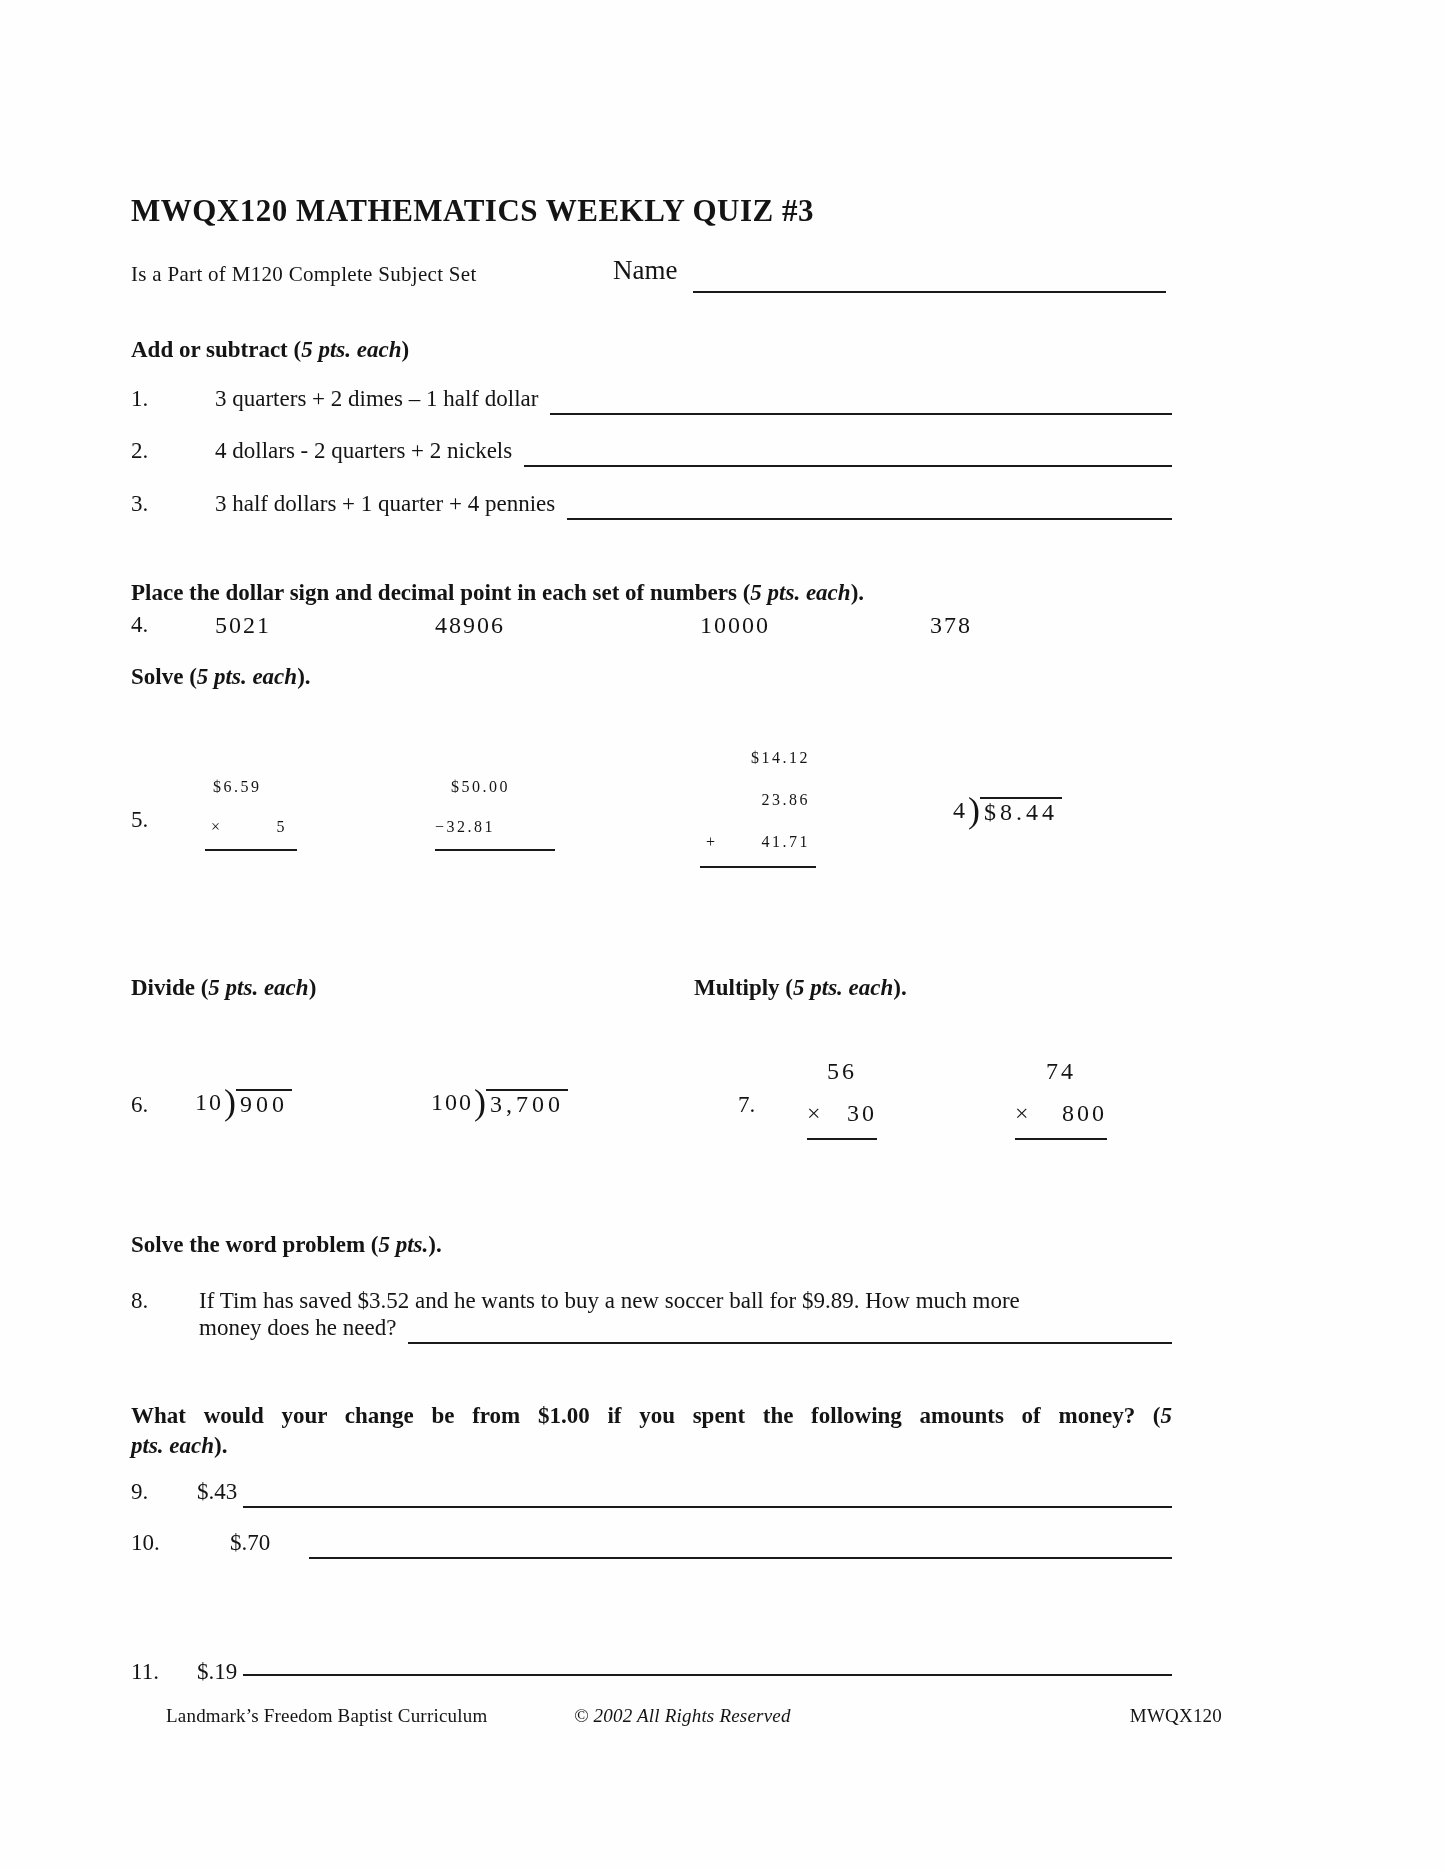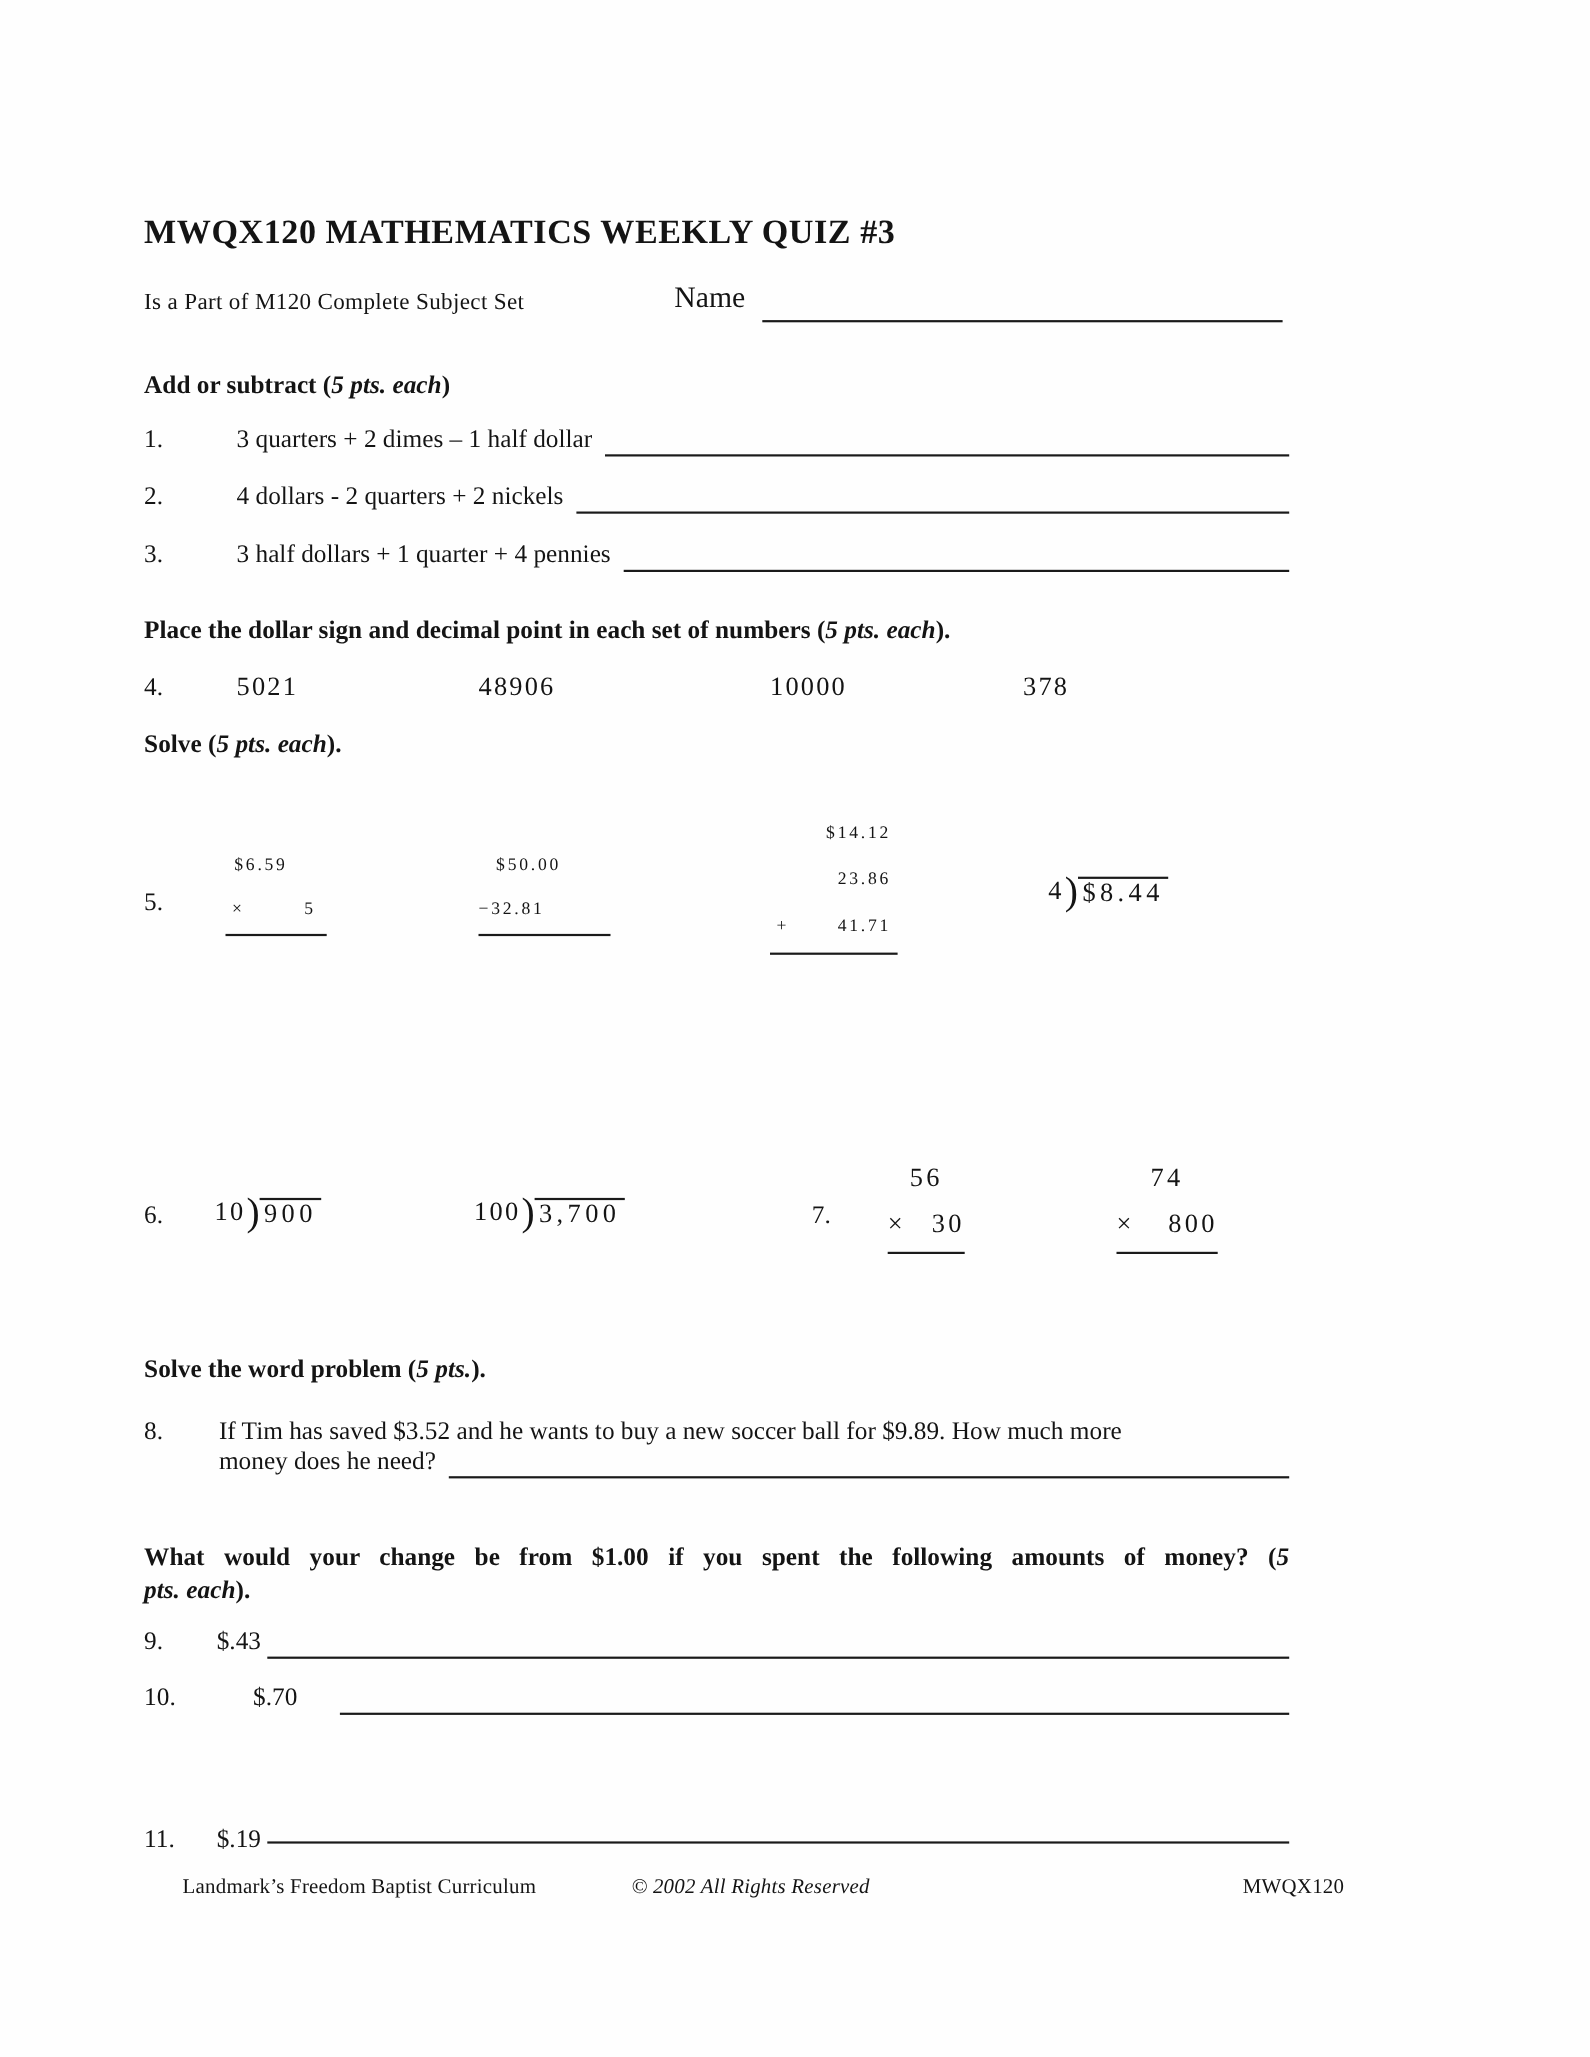--- a/index.html
+++ b/index.html
@@ -69,21 +69,21 @@
     <span class="qtext">4 dollars - 2 quarters + 2 nickels</span>
     <span class="blank"></span>
   </div>
 
   <div class="abs qrow" style="left:131px; top:491px; width:1041px;">
     <span class="qnum">3.</span>
     <span class="qtext">3 half dollars + 1 quarter + 4 pennies</span>
     <span class="blank"></span>
   </div>
 
-  <div class="abs heading" style="left:131px; top:560px;">
+  <div class="abs heading" style="left:131px; top:580px;">
     <span>Place the dollar sign and decimal point in each set of numbers (</span><span class="it">5 pts. each</span><span>).</span>
   </div>
 
   <div class="abs" style="left:131px; top:612px; width:1041px; height:34px;">
     <span class="abs qtext" style="left:0;">4.</span>
     <span class="abs num" style="left:84px;">5021</span>
     <span class="abs num" style="left:304px;">48906</span>
     <span class="abs num" style="left:569px;">10000</span>
     <span class="abs num" style="left:799px;">378</span>
   </div>
@@ -120,20 +120,28 @@
       <div class="sum" style="margin-top:3px;"></div>
     </div>
 
     <div class="col ldiv" style="left:822px; top:62px;">
       <span class="divisor">4</span>
         <span class="bracket">)</span>
         <span class="dividend">$8.44</span>
     </div>
   </div>
 
+  <div class="abs" style="left:131px; top:975px; width:1041px; height:30px;">
+    <span class="abs heading" style="left:0;">
+      <span>Divide (</span><span class="it">5 pts. each</span><span>)</span>
+    </span>
+    <span class="abs heading" style="left:563px;">
+      <span>Multiply (</span><span class="it">5 pts. each</span><span>).</span>
+    </span>
+  </div>
 
   <div class="abs" style="left:131px; top:1050px; width:1041px; height:92px;">
     <span class="abs qtext" style="left:0; top:42px;">6.</span>
 
     <div class="abs ldiv" style="left:64px; top:39px;">
       <span class="divisor">10</span>
         <span class="bracket">)</span>
         <span class="dividend">900</span>
     </div>
 

